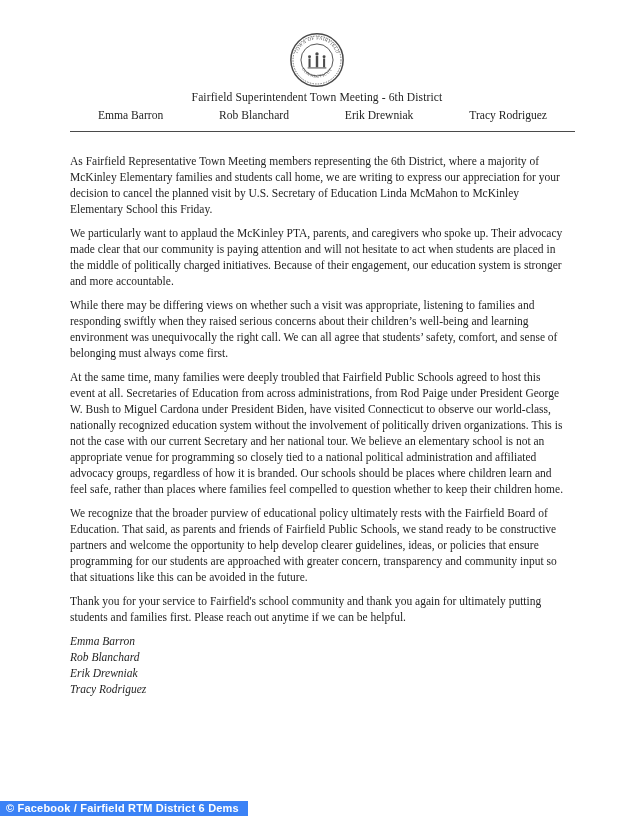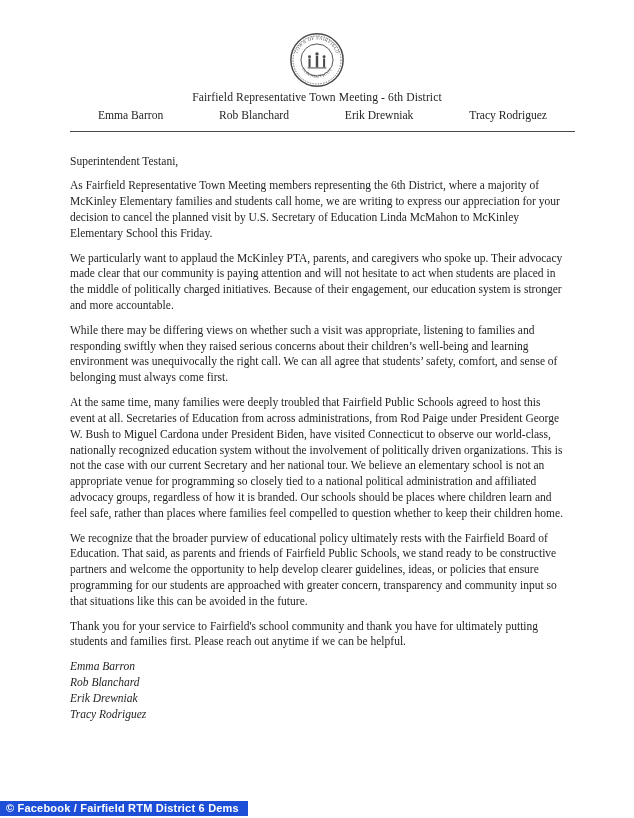--- a/index.html
+++ b/index.html
@@ -62,42 +62,41 @@
         <circle cx="22" cy="26.5" r="1.6" stroke="none"></circle>
         <rect x="20.9" y="28.4" width="2.2" height="9.4" stroke="none"></rect>
         <circle cx="30" cy="23.5" r="1.8" stroke="none"></circle>
         <rect x="28.7" y="25.6" width="2.6" height="12.2" stroke="none"></rect>
         <circle cx="37.6" cy="26.5" r="1.6" stroke="none"></circle>
         <rect x="36.5" y="28.4" width="2.2" height="9.4" stroke="none"></rect>
       </g>
     </svg>
   </div>
 
-  <div class="header-title">Fairfield Representative Town Meeting - 6th District</div>
+  <div class="header-title">Fairfield Superintendent Town Meeting - 6th District</div>
 
   <div class="members">
     <span>Emma Barron</span>
     <span>Rob Blanchard</span>
     <span>Erik Drewniak</span>
     <span>Tracy Rodriguez</span>
   </div>
 
   <div class="rule"></div>
 
   <div class="letter">
-    <p>Superintendent Testani,</p>
     <p>As Fairfield Representative Town Meeting members representing the 6th District, where a majority of McKinley Elementary families and students call home, we are writing to express our appreciation for your decision to cancel the planned visit by U.S. Secretary of Education Linda McMahon to McKinley Elementary School this Friday.</p>
     <p>We particularly want to applaud the McKinley PTA, parents, and caregivers who spoke up. Their advocacy made clear that our community is paying attention and will not hesitate to act when students are placed in the middle of politically charged initiatives. Because of their engagement, our education system is stronger and more accountable.</p>
     <p>While there may be differing views on whether such a visit was appropriate, listening to families and responding swiftly when they raised serious concerns about their children’s well-being and learning environment was unequivocally the right call. We can all agree that students’ safety, comfort, and sense of belonging must always come first.</p>
     <p>At the same time, many families were deeply troubled that Fairfield Public Schools agreed to host this event at all. Secretaries of Education from across administrations, from Rod Paige under President George W. Bush to Miguel Cardona under President Biden, have visited Connecticut to observe our world-class, nationally recognized education system without the involvement of politically driven organizations. This is not the case with our current Secretary and her national tour. We believe an elementary school is not an appropriate venue for programming so closely tied to a national political administration and affiliated advocacy groups, regardless of how it is branded. Our schools should be places where children learn and feel safe, rather than places where families feel compelled to question whether to keep their children home.</p>
     <p>We recognize that the broader purview of educational policy ultimately rests with the Fairfield Board of Education. That said, as parents and friends of Fairfield Public Schools, we stand ready to be constructive partners and welcome the opportunity to help develop clearer guidelines, ideas, or policies that ensure programming for our students are approached with greater concern, transparency and community input so that situations like this can be avoided in the future.</p>
-    <p>Thank you for your service to Fairfield's school community and thank you have for ultimately putting students and families first. Please reach out anytime if we can be helpful.</p>
+    <p>Thank you for your service to Fairfield's school community and thank you again for ultimately putting students and families first. Please reach out anytime if we can be helpful.</p>
     <div class="signatures">
       <div>Emma Barron</div>
       <div>Rob Blanchard</div>
       <div>Erik Drewniak</div>
       <div>Tracy Rodriguez</div>
     </div>
   </div>
 
-  <div class="caption-bar" style="background: #1d4ed8; color: rgb(255, 255, 255);">© Facebook / Fairfield RTM District 6 Dems</div>
+  <div class="caption-bar" style="background: #3b82f6; color: rgb(255, 255, 255);">© Facebook / Fairfield RTM District 6 Dems</div>
 
 </div>
 
 </body></html>

